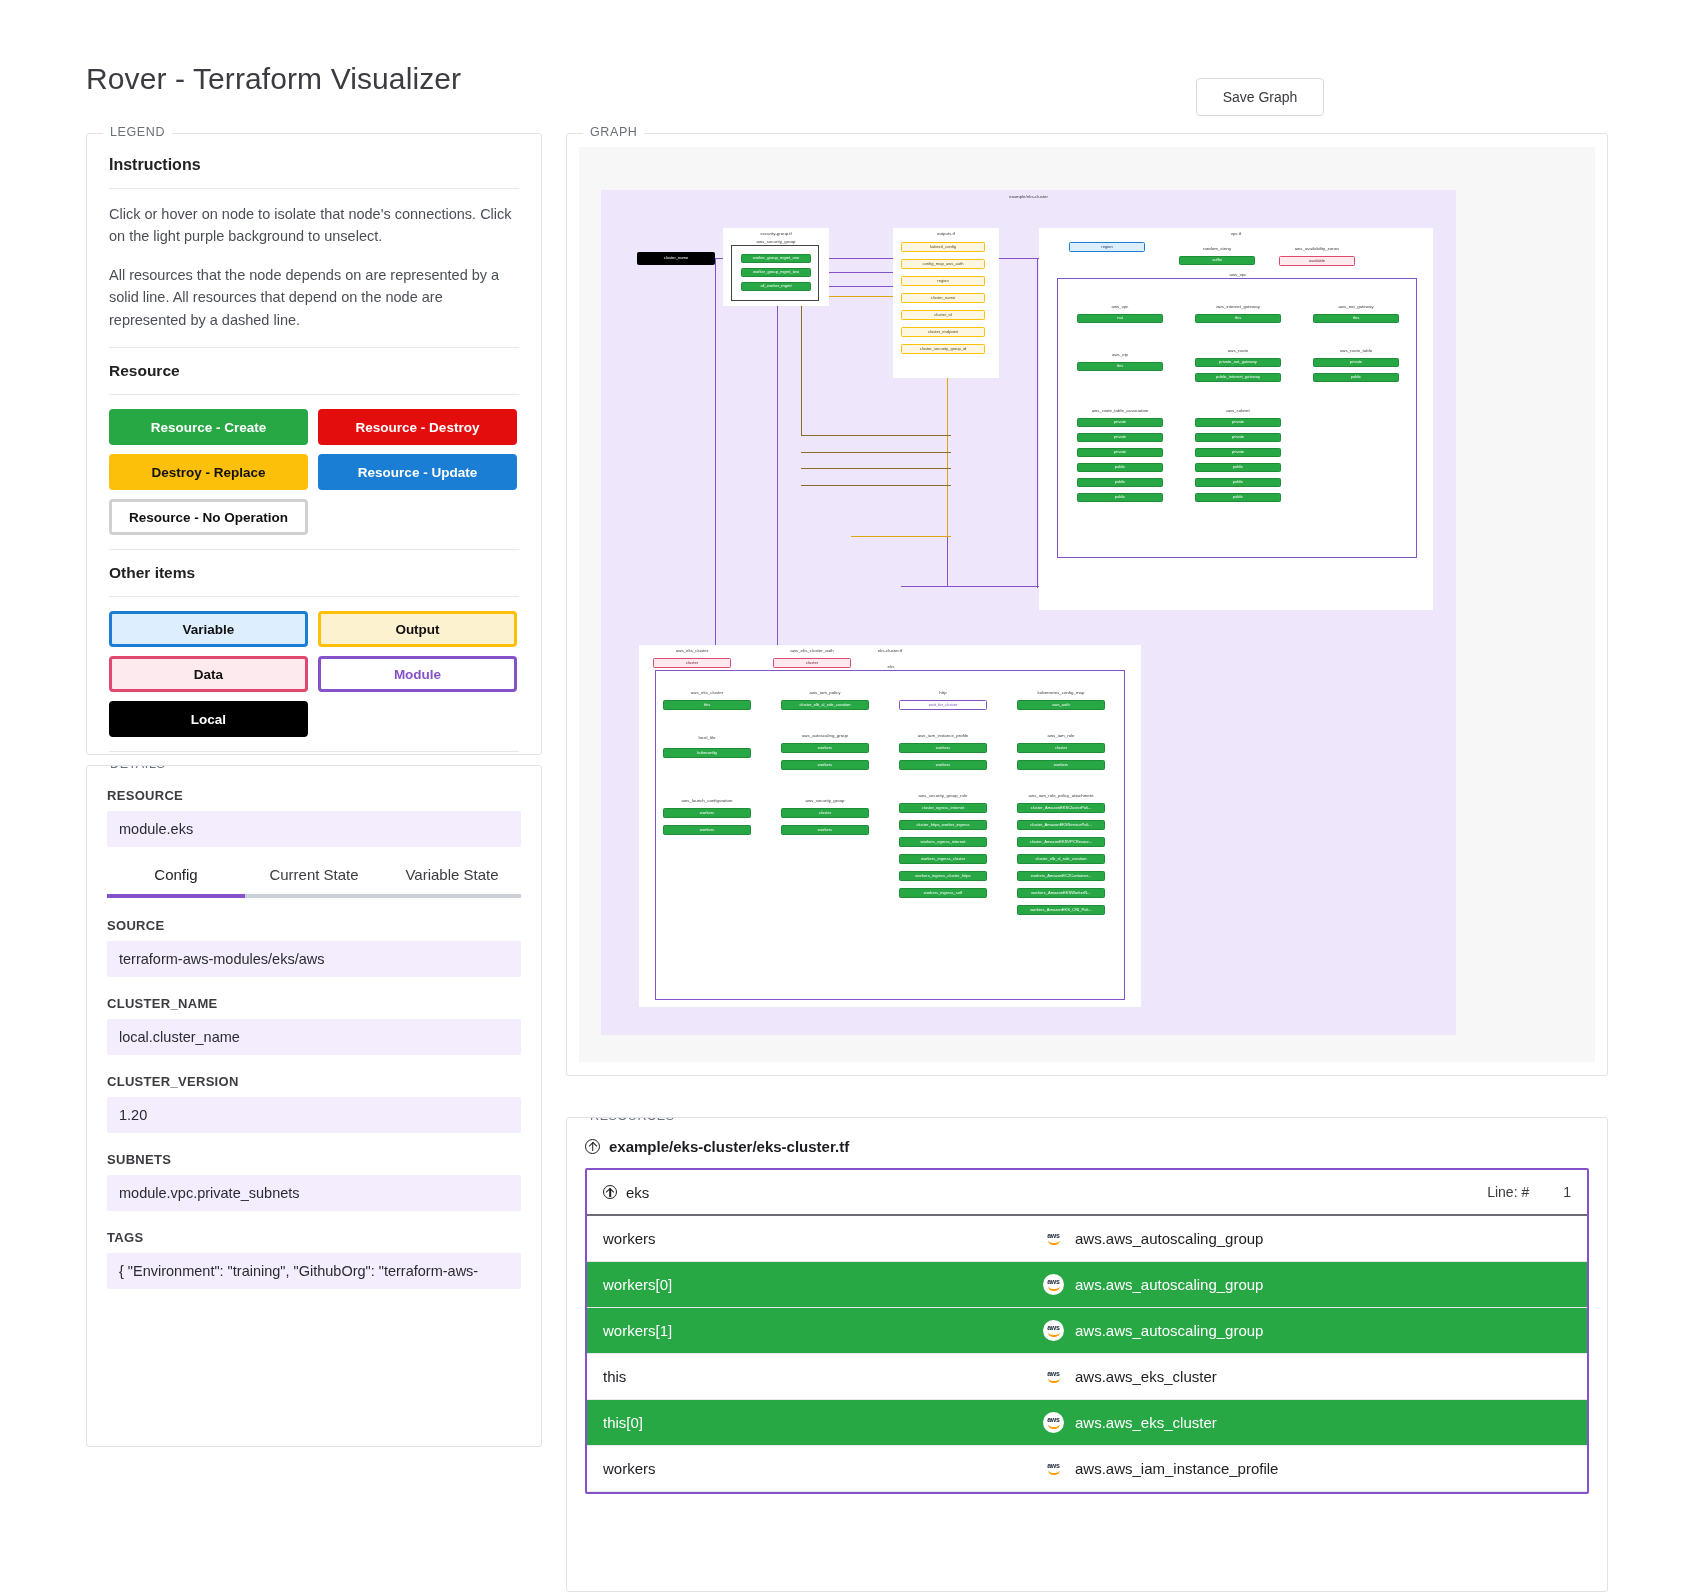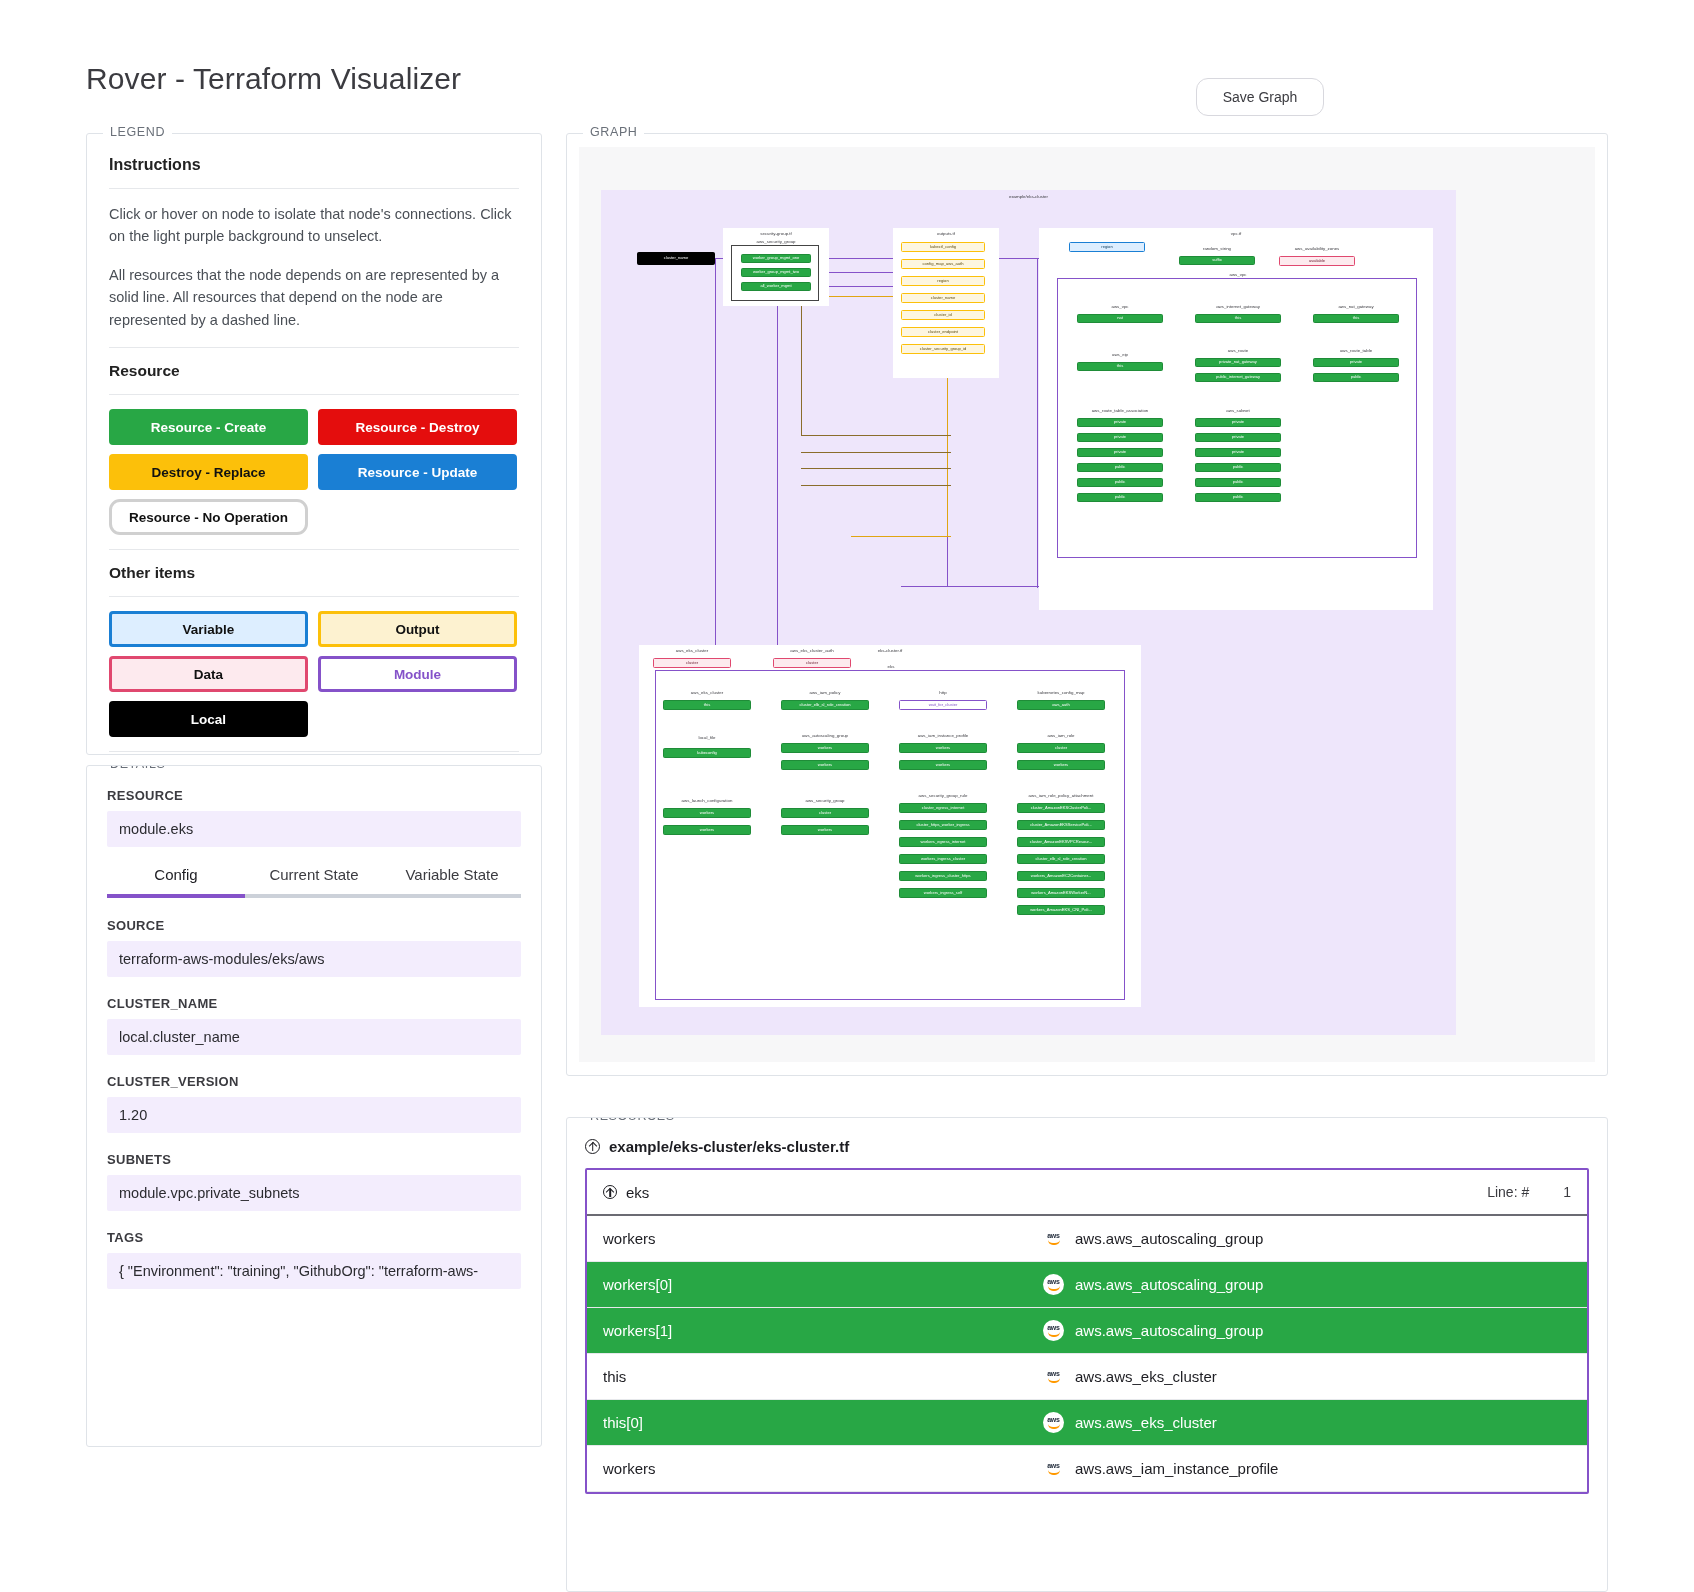--- a/index.html
+++ b/index.html
@@ -17,21 +17,21 @@
   .app-header {
     position: absolute; left: 0; top: 0; width: 1410px; height: 120px;
   }
   .app-title {
     position: absolute; left: 86px; top: 62px;
     font-size: 30px; font-weight: 400; color: #3b3b40; letter-spacing: .1px;
   }
   .save-graph-btn {
     position: absolute; right: 86px; top: 78px;
     width: 128px; height: 38px;
-    border: 1px solid #d8d8de; border-radius: 12px; background: #fff;
+    border: 1px solid #d8d8de; border-radius: 4px; background: #fff;
     font-size: 14px; color: #3b3b40; cursor: pointer;
     font-family: "Liberation Sans", sans-serif;
   }
 
   
   .panel {
     position: absolute;
     border: 1px solid #dfe3e8; border-radius: 3px; background: #fff;
   }
   .panel-legend-label {
@@ -53,21 +53,21 @@
   .swatch {
     width: 199px; height: 36px; border-radius: 4px;
     display: flex; align-items: center; justify-content: center;
     font-size: 13.5px; font-weight: 700; cursor: pointer;
     border: 3px solid transparent;
   }
   .sw-create  { background: #28a745; color: #fff; border-color: #28a745; }
   .sw-destroy { background: #e40d0d; color: #fff; border-color: #e40d0d; }
   .sw-replace { background: #fcc00a; color: #111; border-color: #fcc00a; }
   .sw-update  { background: #1a7fd4; color: #fff; border-color: #1a7fd4; }
-  .sw-noop    { background: #fff;    color: #111; border-color: #d0d0d0; border-radius: 11px; }
+  .sw-noop    { background: #fff;    color: #111; border-color: #d0d0d0; }
   .sw-variable{ background: #ddeeff; color: #111; border-color: #1a7fd4; }
   .sw-output  { background: #fdf2d0; color: #111; border-color: #fcc00a; }
   .sw-data    { background: #fdeaee; color: #111; border-color: #e0486f; }
   .sw-module  { background: #fff;    color: #8552c9; border-color: #8552c9; }
   .sw-local   { background: #000;    color: #fff; border-color: #000; }
 
   
   #details-panel { left: 86px; top: 765px; width: 456px; height: 682px; overflow: hidden; }
   .details-inner { padding: 22px 20px 0 20px; }
   .field-label {

